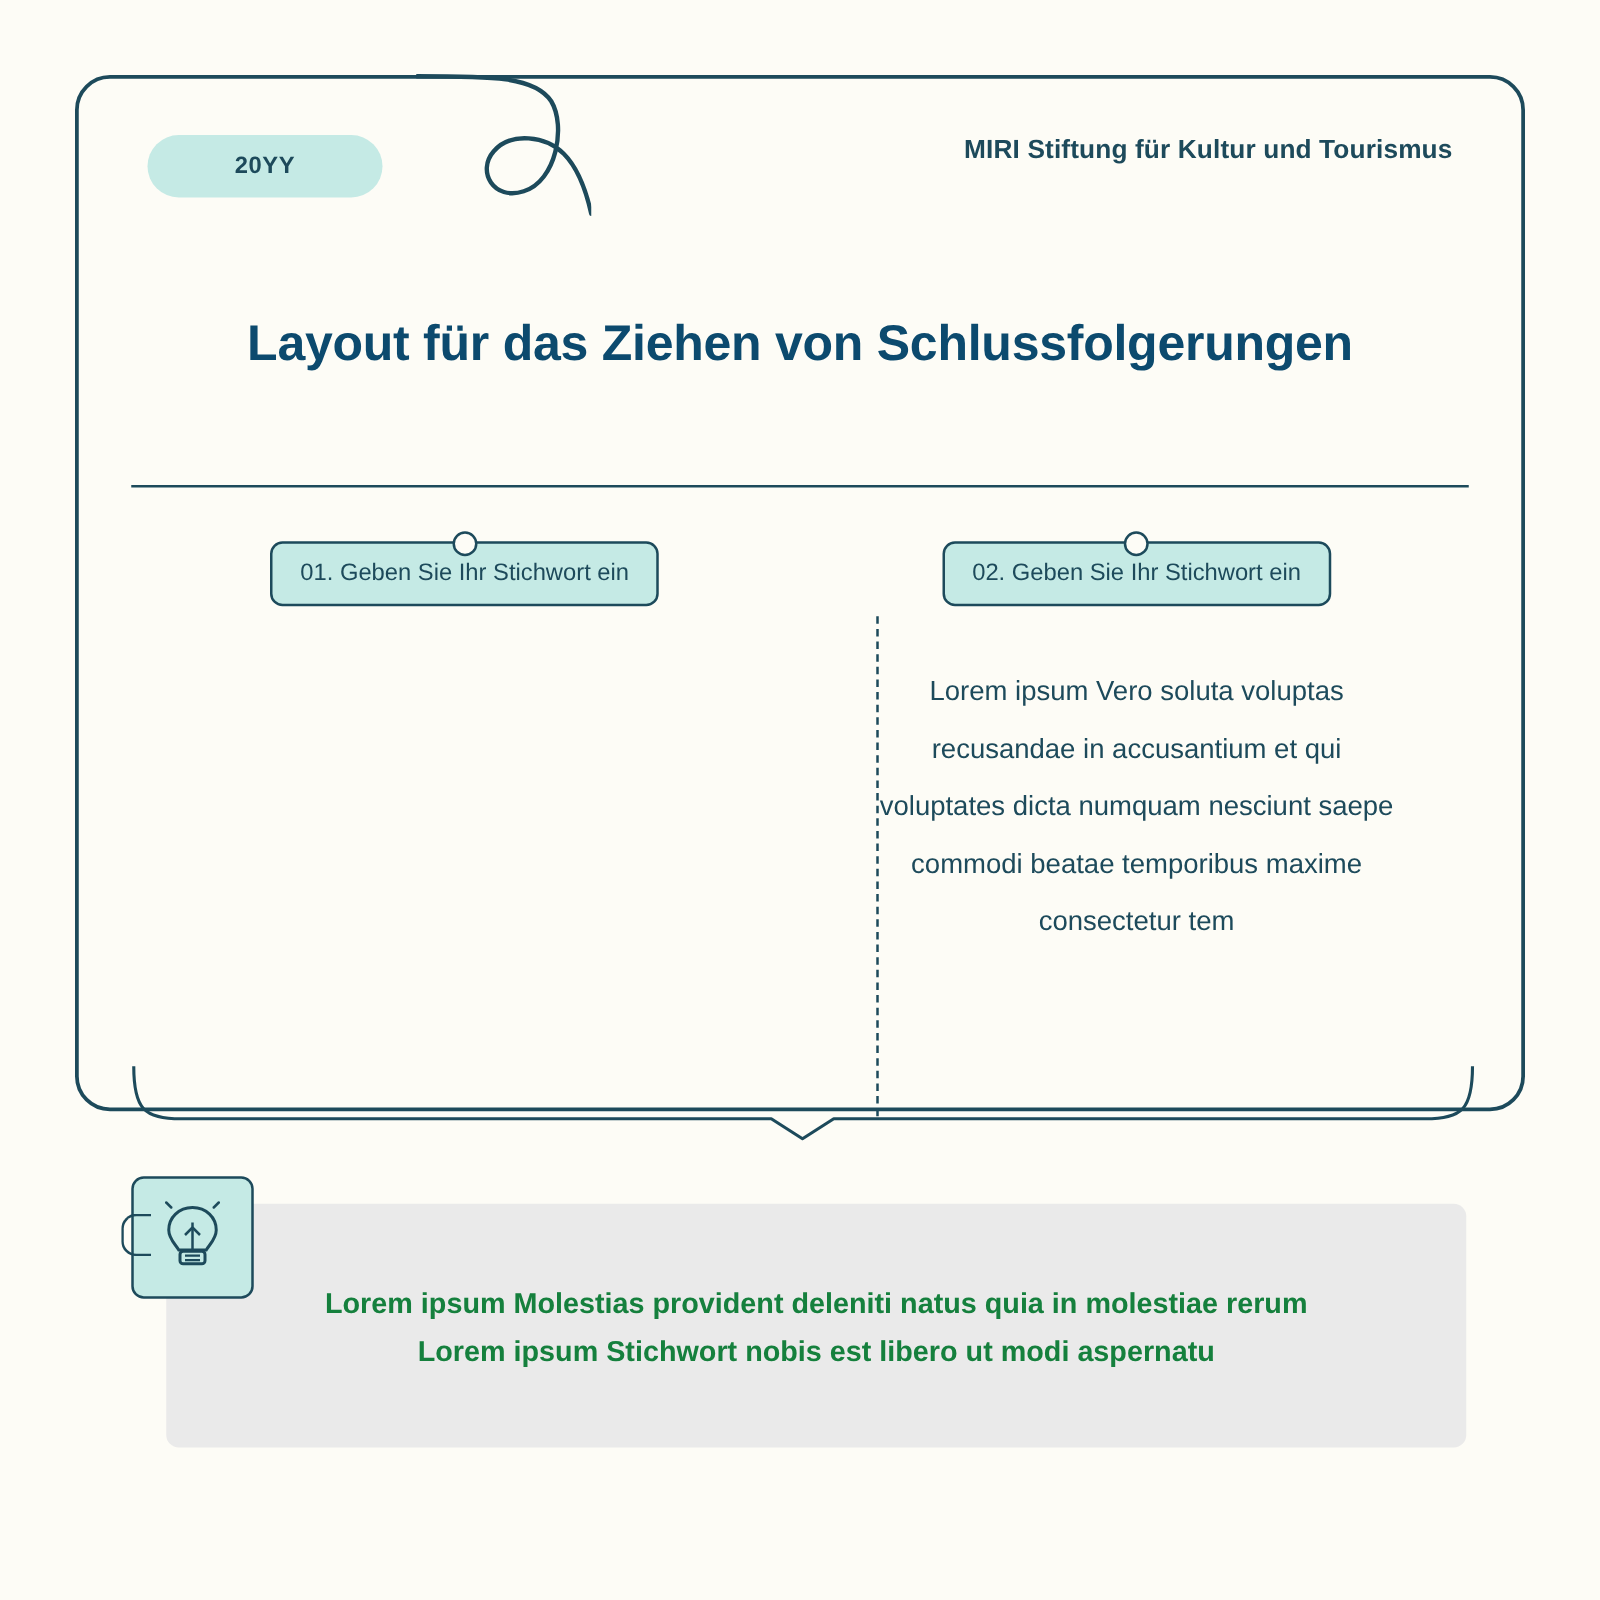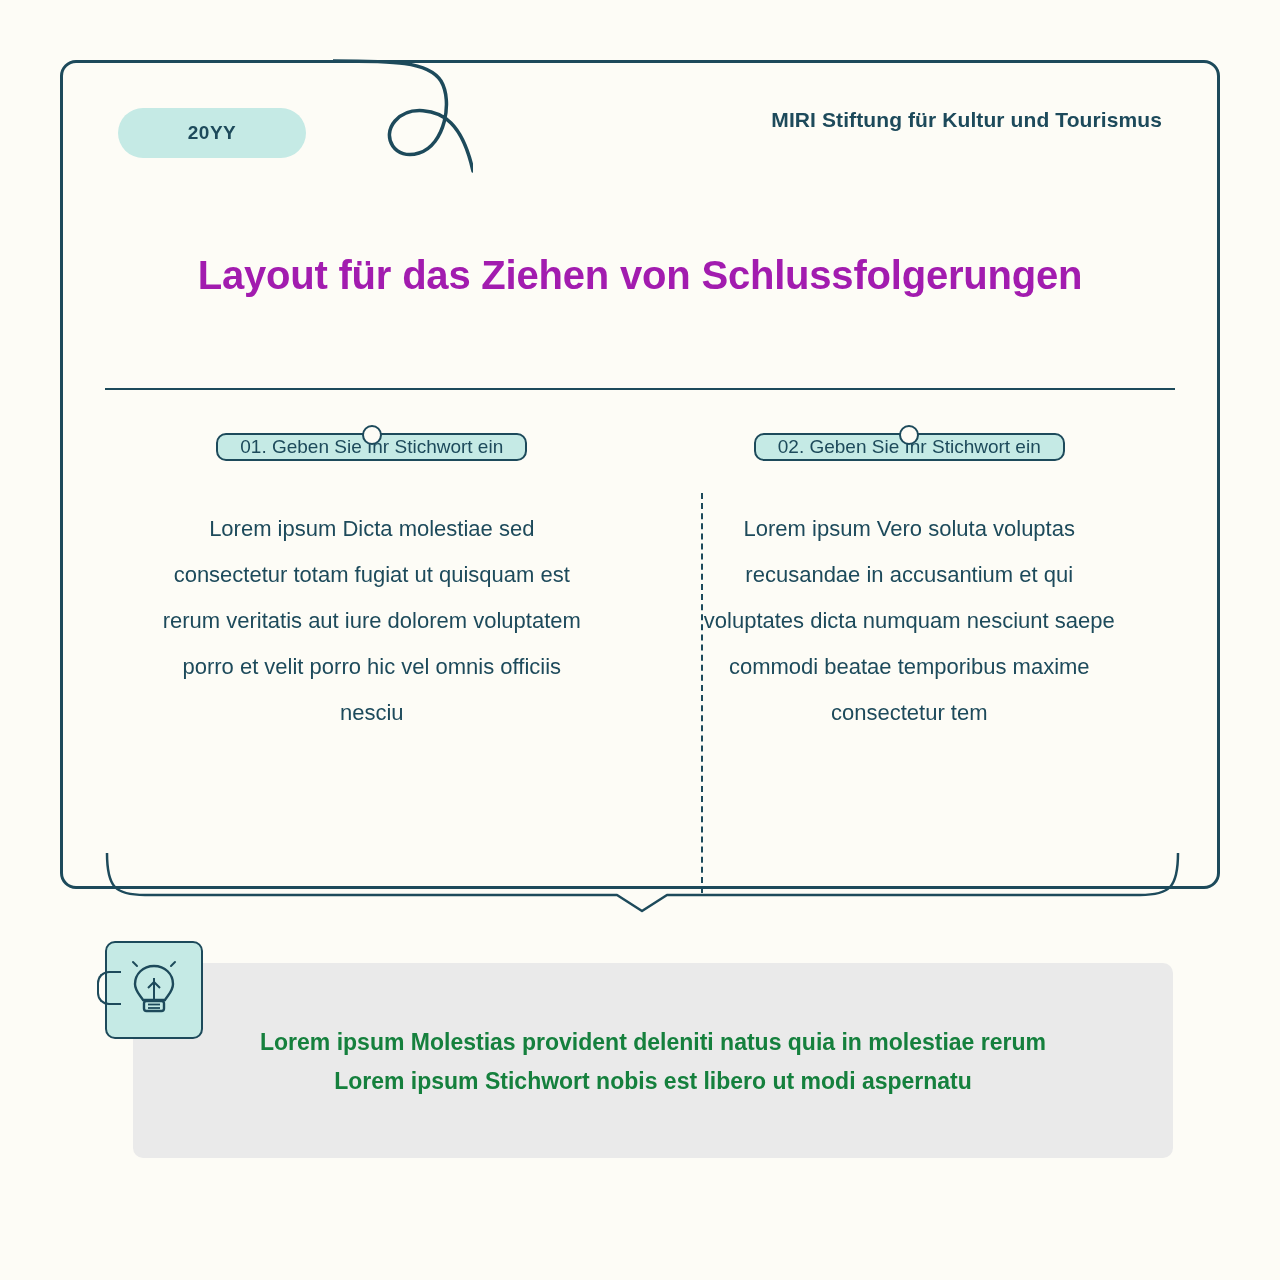--- a/index.html
+++ b/index.html
@@ -16,21 +16,21 @@
   }
 
   .poster {
     position: absolute;
     left: 60px;
     top: 60px;
     width: 1160px;
     height: 829px;
     box-sizing: border-box;
     border: 3px solid #1d4a5b;
-    border-radius: 16px;
+    border-radius: 28px;
     background: #fdfcf6;
   }
 
   
   .year-pill {
     position: absolute;
     left: 55px;
     top: 45px;
     width: 188px;
     height: 50px;
@@ -65,21 +65,21 @@
 
   
   .main-title {
     position: absolute;
     top: 190px;
     left: 0;
     width: 100%;
     text-align: center;
     font-size: 40px;
     font-weight: bold;
-    color: #a21caf;
+    color: #0c4a6e;
     letter-spacing: -0.2px;
   }
 
   .divider {
     position: absolute;
     left: 42px;
     top: 325px;
     width: 1070px;
     height: 2px;
     background: #1d4a5b;
@@ -101,21 +101,21 @@
   }
 
   .chip-wrap {
     position: relative;
     display: inline-block;
   }
   .chip {
     border: 2px solid #1d4a5b;
     background: #c5eae5;
     border-radius: 10px;
-    padding: 1px 22px;
+    padding: 13px 22px;
     font-size: 19px;
     color: #1d4a5b;
     white-space: nowrap;
   }
   .chip-ring {
     position: absolute;
     top: -8px;
     left: 50%;
     transform: translateX(-50%);
     width: 16px;
@@ -214,21 +214,20 @@
 
   <div class="main-title">Layout für das Ziehen von Schlussfolgerungen</div>
   <div class="divider"></div>
 
   <div class="columns">
     <div class="col">
       <div class="chip-wrap">
         <div class="chip-ring"></div>
         <div class="chip">01. Geben Sie Ihr Stichwort ein</div>
       </div>
-      <div class="col-body">Lorem ipsum Dicta molestiae sed consectetur totam fugiat ut quisquam est rerum veritatis aut iure dolorem voluptatem porro et velit porro hic vel omnis officiis nesciu</div>
     </div>
 
     <div class="col">
       <div class="chip-wrap">
         <div class="chip-ring"></div>
         <div class="chip">02. Geben Sie Ihr Stichwort ein</div>
       </div>
       <div class="col-body">Lorem ipsum Vero soluta voluptas recusandae in accusantium et qui voluptates dicta numquam nesciunt saepe commodi beatae temporibus maxime consectetur tem</div>
     </div>
 

